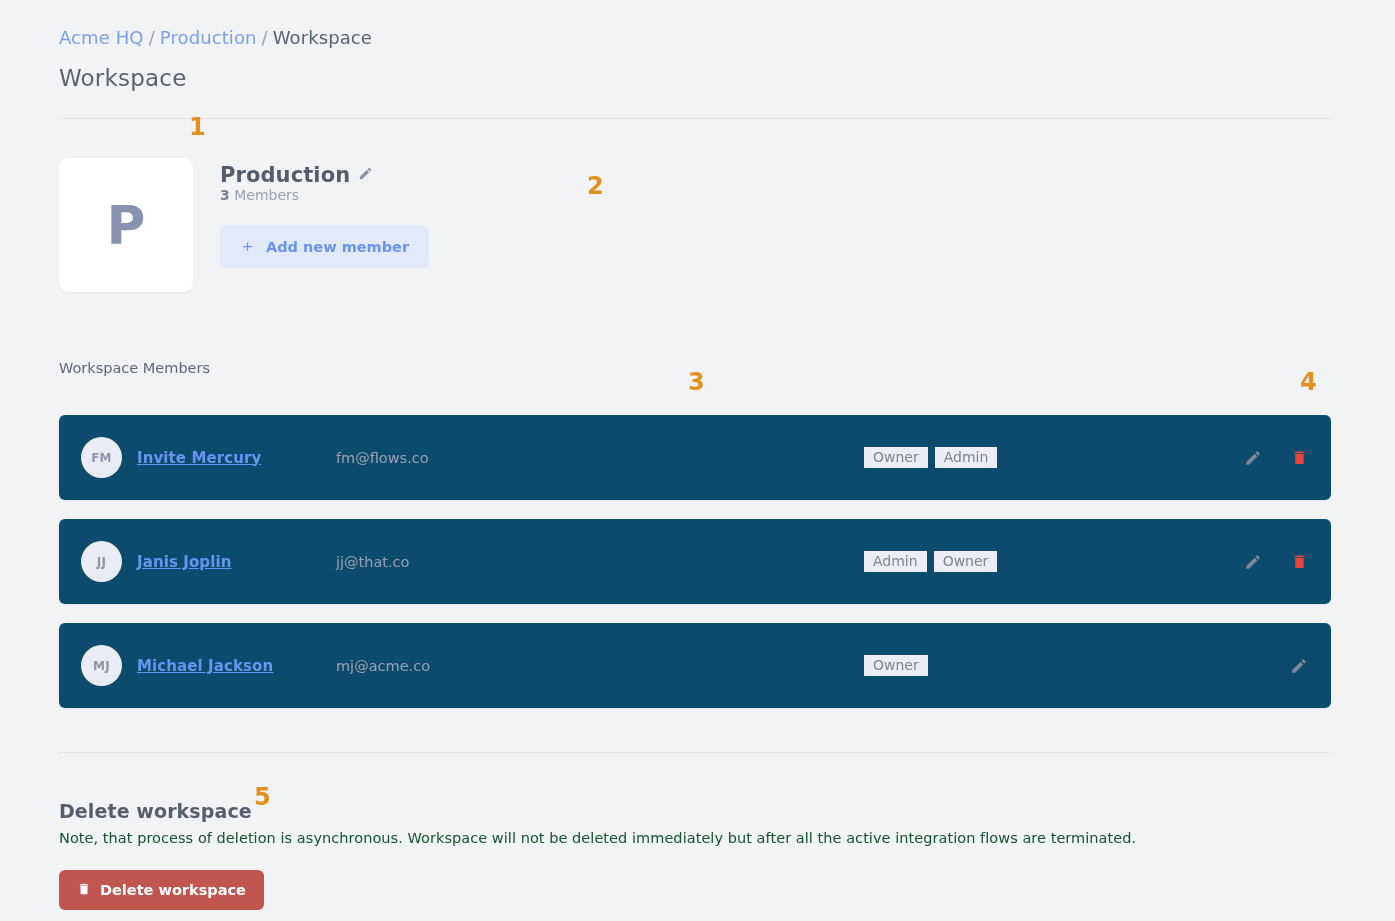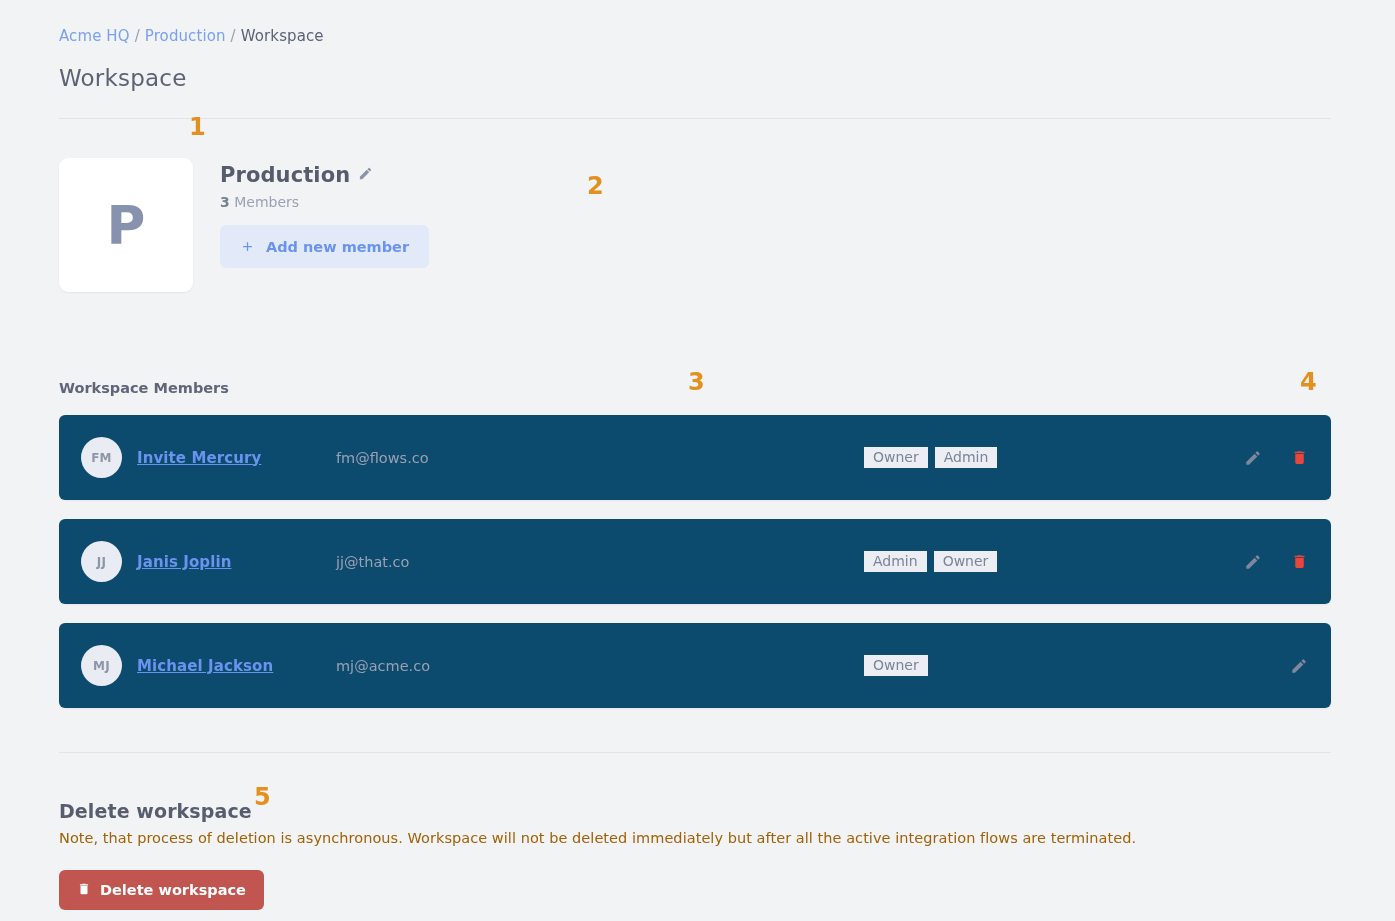--- a/index.html
+++ b/index.html
@@ -15,21 +15,21 @@
     width: 1395px;
     height: 921px;
     background: #f2f3f5;
   }
 
   
   .breadcrumb {
     position: absolute;
     left: 59px;
     top: 27px;
-    font-size: 15px;
+    font-size: 18px;
     color: #5a6276;
     letter-spacing: .1px;
   }
   .crumb-link {
     color: #7aa0ee;
     text-decoration: none;
   }
   .crumb-sep { color: #9aa1b0; margin: 0 5px; }
   .crumb-current { color: #5a6276; }
 
@@ -78,21 +78,20 @@
   .ws-info { position: absolute; left: 220px; top: 163px; }
   .ws-name-row { display: flex; align-items: center; gap: 8px; }
   .ws-name {
     font-size: 21px;
     font-weight: 700;
     color: #555c6e;
     letter-spacing: .1px;
   }
   .pencil-sm { display: block; }
   .ws-members {
-    margin-top: 7px;
     font-size: 14px;
     color: #9aa1b2;
   }
   .ws-members b { color: #77808f; font-weight: 600; }
 
   .ws-buttons {
     position: absolute;
     left: 220px;
     top: 225px;
     display: flex;
@@ -113,23 +112,23 @@
     font-weight: 700;
     cursor: pointer;
     white-space: nowrap;
   }
   .btn-light .ico { display: flex; align-items: center; }
 
   
   .members-heading {
     position: absolute;
     left: 59px;
-    top: 380px;
-    font-size: 14.5px;
-    font-weight: 700;
+    top: 360px;
+    font-size: 14.5px;
+    font-weight: 400;
     color: #5f6679;
   }
 
   .member-list {
     position: absolute;
     left: 59px;
     top: 415px;
     width: 1272px;
   }
   .member-row {
@@ -213,21 +212,21 @@
     font-size: 19px;
     font-weight: 700;
     color: #565d6f;
     letter-spacing: .1px;
   }
   .delete-note {
     position: absolute;
     left: 59px;
     top: 830px;
     font-size: 14.5px;
-    color: #a16207;
+    color: #14532d;
     letter-spacing: .05px;
   }
   .btn-delete {
     position: absolute;
     left: 59px;
     top: 870px;
     display: flex;
     align-items: center;
     gap: 9px;
     height: 40px;

